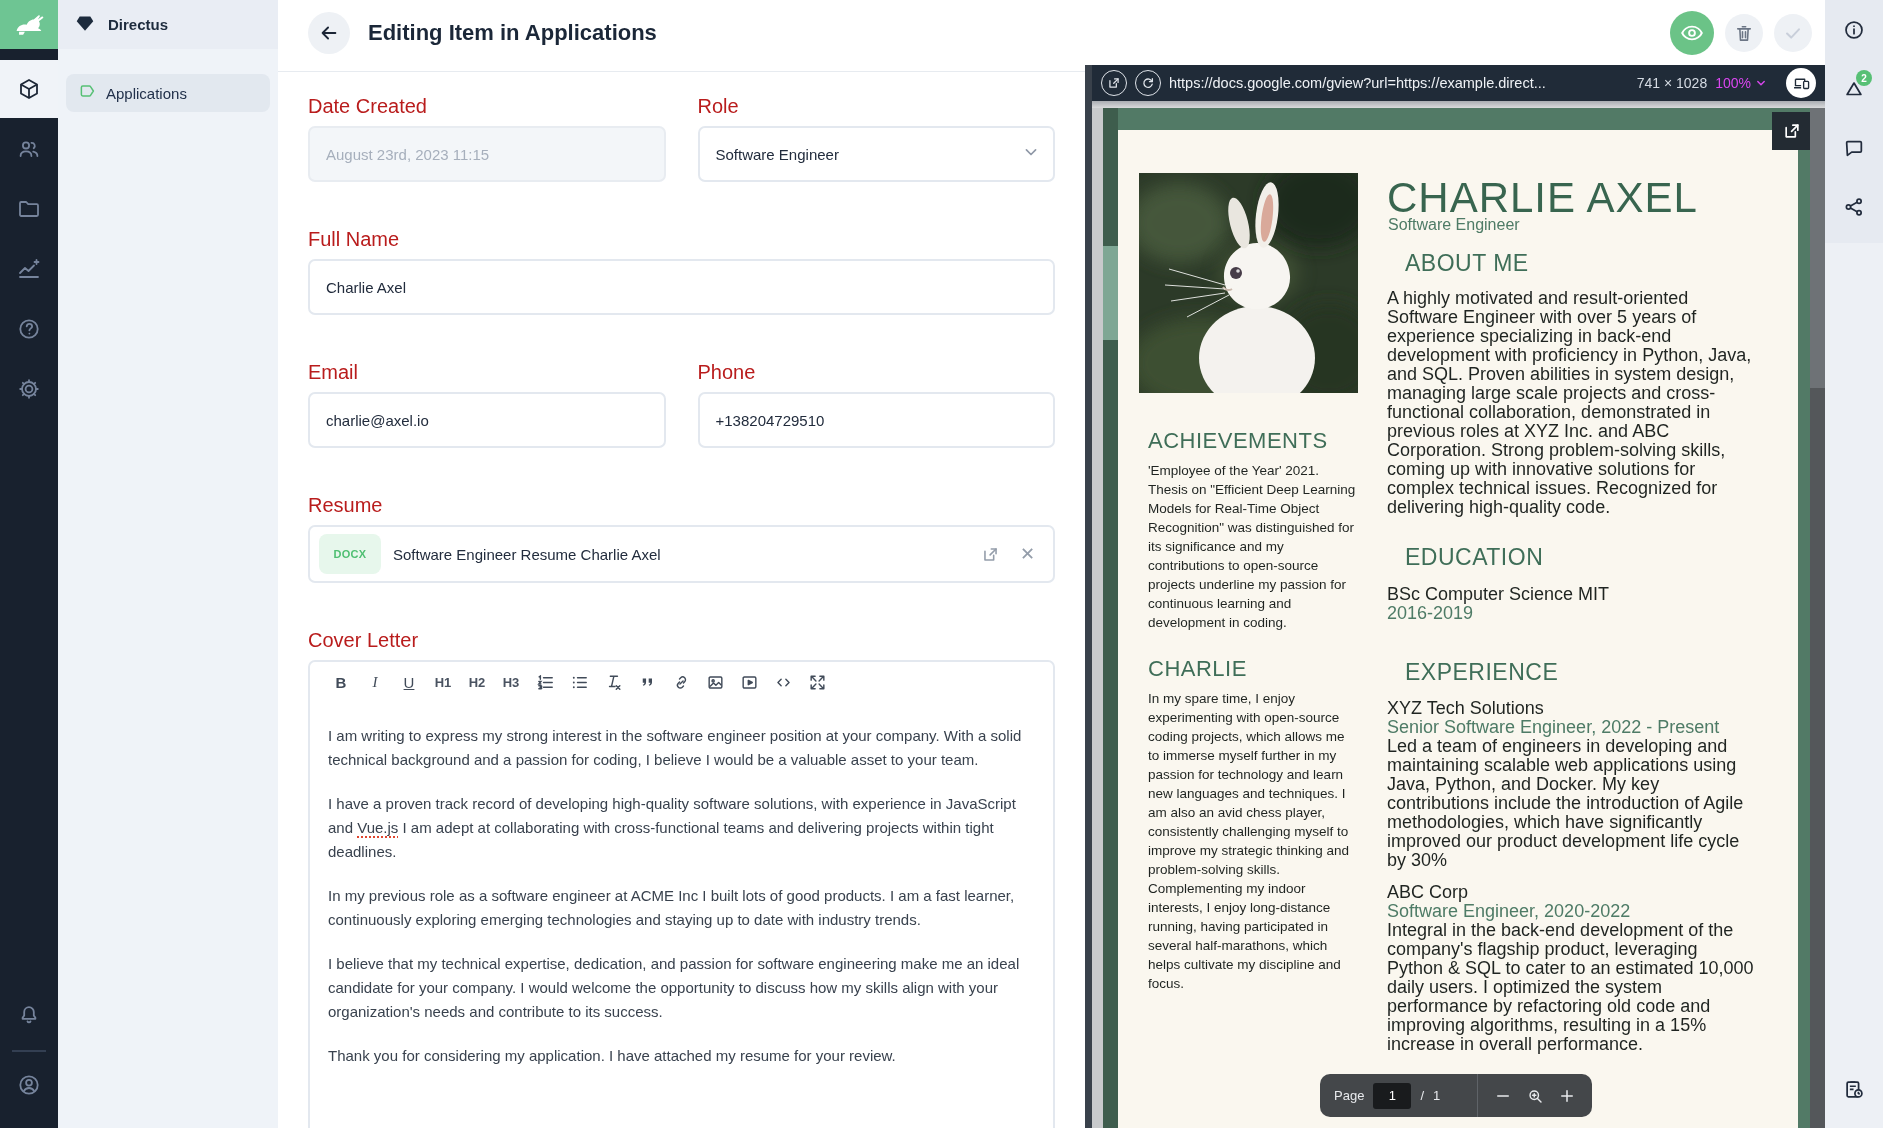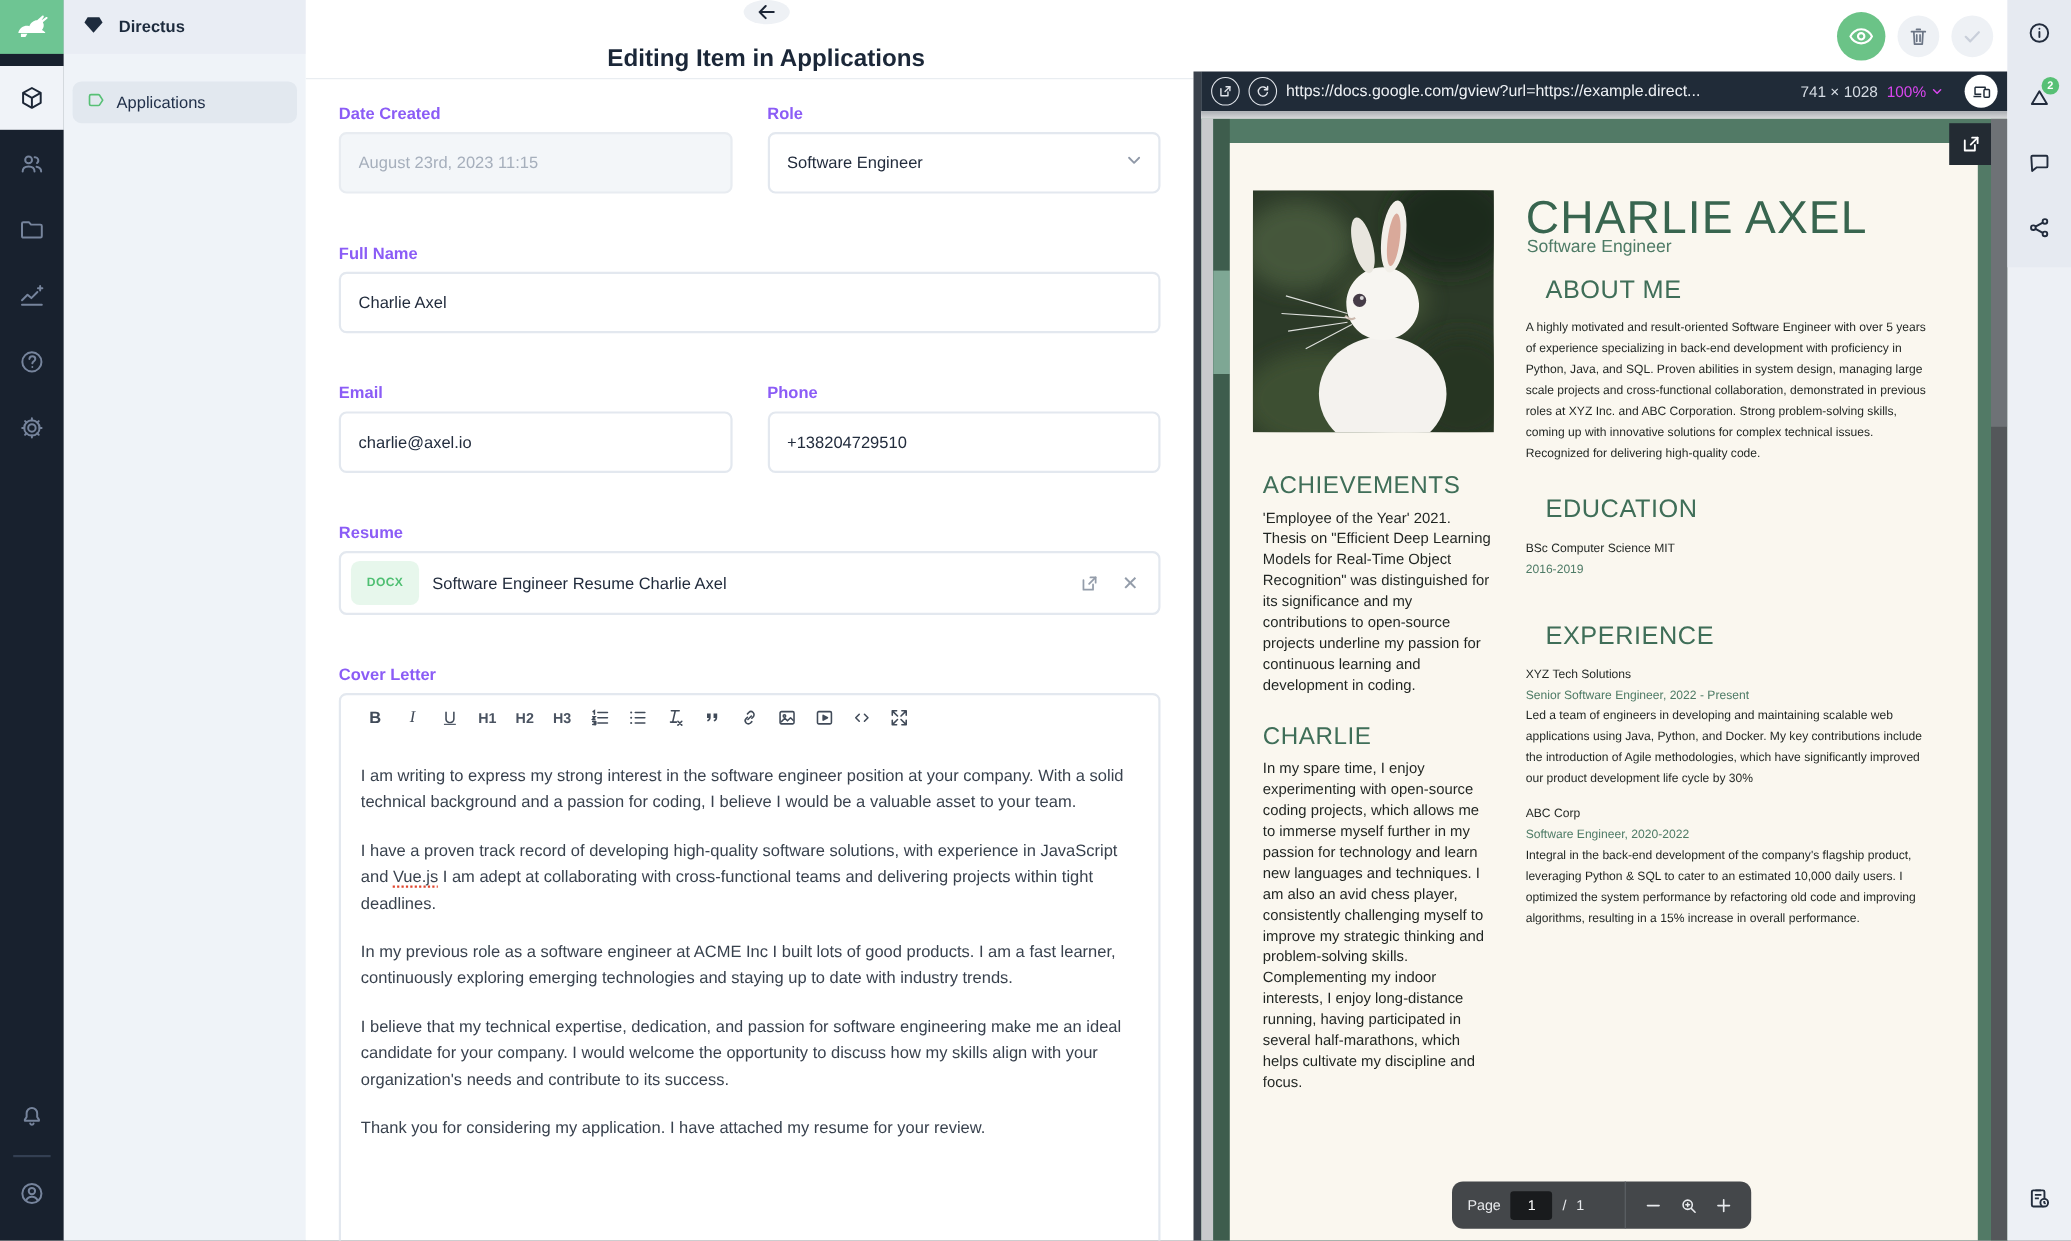--- a/index.html
+++ b/index.html
@@ -29,30 +29,30 @@
   .nav-header .proj-name{ font-size:15px; font-weight:600; }
   .nav-item{ margin:25px 8px 0 8px; height:38px; border-radius:8px; background:#e2e8ef;
     display:flex; align-items:center; gap:10px; padding:0 12px; cursor:pointer; }
   .nav-item .nav-label{ font-size:15px; font-weight:500; color:#21304a; }
   .tag-icon{ color:#57c075; }
 
   
   .main-col{ position:absolute; left:278px; top:0; width:807px; height:100%;
     background:#fff; }
   .app-header{ height:72px; border-bottom:1px solid #e7ebf0; display:flex;
-    align-items:center; padding:0 0 6px 30px; gap:18px;flex-direction:column; }
+    align-items:center; padding:0 0 6px 30px; gap:18px; }
   .back-btn{ width:42px; height:42px; border-radius:50%; background:#eef1f5;
     border:none; display:flex; align-items:center; justify-content:center;
     color:#1c2636; cursor:pointer; }
   .page-title{ font-size:22px; font-weight:700; color:#1b2738; }
 
   .form{ padding:23px 30px 0 30px; }
   .f-row{ display:grid; grid-template-columns:1fr 1fr; column-gap:32px; }
   .field{ margin-bottom:46px; }
-  .f-label{ display:block; font-size:15px; font-weight:700; color:#8b5cf6; margin-bottom:8px; }
+  .f-label{ display:block; font-size:20px; font-weight:400; color:#b91c1c; margin-bottom:8px; }
   .f-input{ width:100%; height:56px; border:2px solid #e3e8ef; border-radius:7px;
     padding:0 16px; font-size:15px; color:#222c3d; background:#fff;
     font-family:"Liberation Sans",sans-serif; }
   .f-input::placeholder{ color:#a6afbc; }
   .f-input.readonly{ background:#f3f6f9; border-color:#e8ecf1; color:#a6afbc; }
   .select-wrap{ position:relative; }
   .select-wrap .chev{ position:absolute; right:14px; top:50%; transform:translateY(-50%);
     color:#8f98a7; pointer-events:none; }
 
   .file-chip{ height:58px; border:2px solid #e3e8ef; border-radius:7px; display:flex;
@@ -116,21 +116,21 @@
   .doc-photo{ position:absolute; left:21px; top:43px; width:219px; height:220px; }
   .doc-name{ position:absolute; left:269px; top:44px; font-size:42px; color:#38654f;
     letter-spacing:1px; white-space:nowrap; }
   .doc-title{ position:absolute; left:270px; top:86px; font-size:16px; color:#4e7b66; }
   .doc-col-left{ position:absolute; left:30px; top:298px; width:208px; }
   .doc-col-right{ position:absolute; left:269px; top:120px; width:370px; }
   .doc h3{ font-size:22px; font-weight:400; color:#3f6e58; letter-spacing:.5px; }
   .doc-col-right h3{ font-size:23px; padding-left:18px; }
   .doc-body{ font-size:13.5px; line-height:19px; margin-top:7px; }
   .doc-col-left h3.gap{ margin-top:24px; }
-  .r-item{ font-size:11px; line-height:19px; }
+  .r-item{ font-size:18px; line-height:19px; }
   .r-item.accent{ color:#4e7b66; }
   .r-item.gap{ margin-top:22px; }
   .sec-about .doc-body{ margin-top:12px; }
   .sec-education h3{ margin-top:27px; }
   .sec-education .r-item:first-of-type{ margin-top:14px; }
   .sec-experience h3{ margin-top:36px; }
   .sec-experience .r-item.company{ margin-top:13px; }
 
   .expand-btn{ position:absolute; left:680px; top:4px; width:40px; height:38px;
     background:#232b33; border:none; color:#fff; display:flex; align-items:center;

